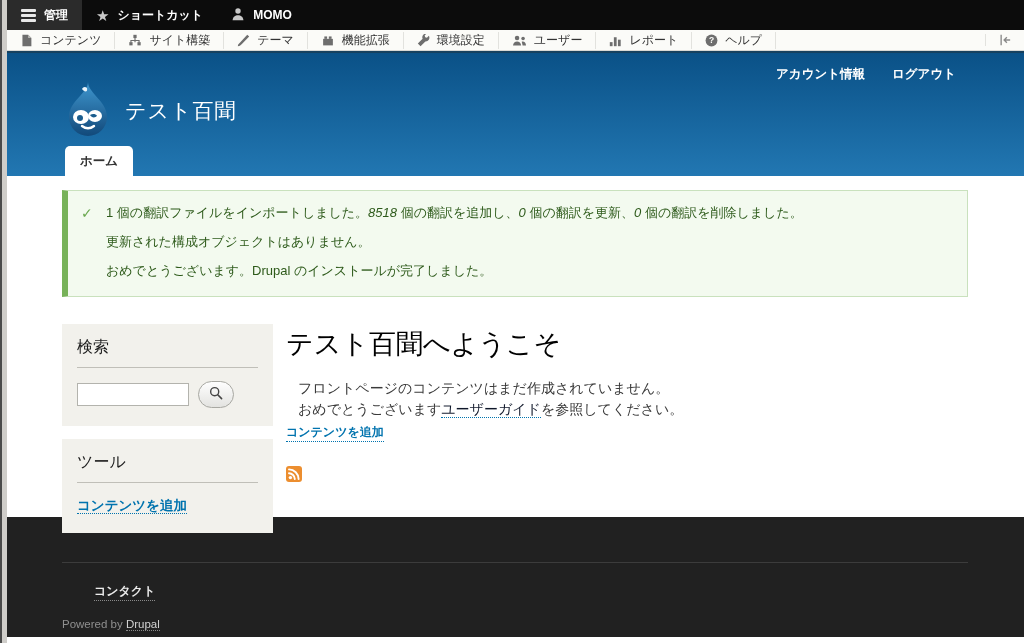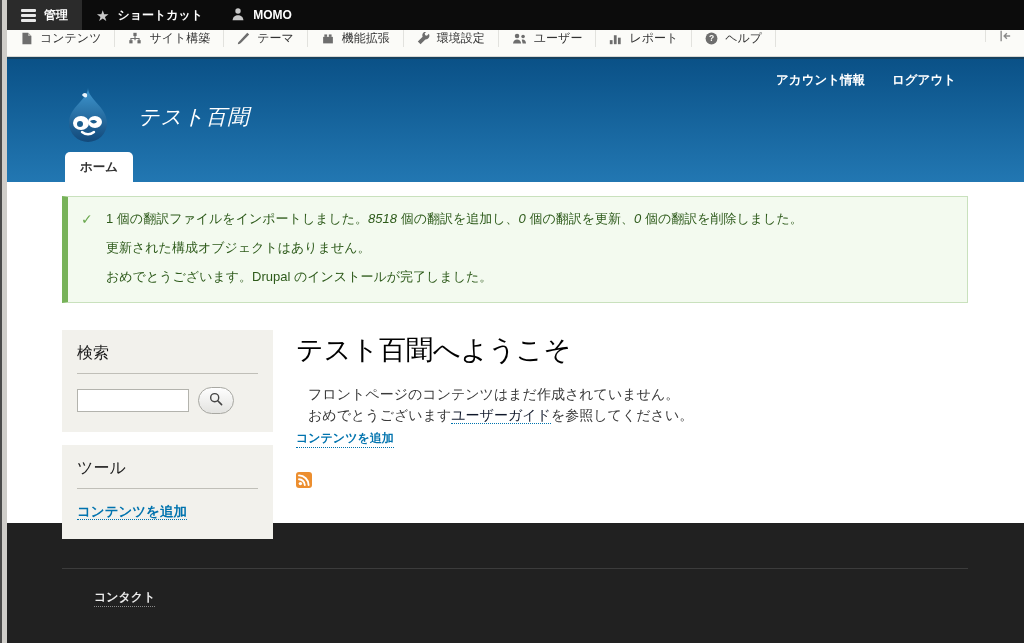--- a/index.html
+++ b/index.html
@@ -16,52 +16,52 @@
   
   .admin-bar { height:30px; background:#0c0c0c; display:flex; align-items:stretch; }
   .admin-item { display:flex; align-items:center; gap:8px; padding:0 14px;
     color:#fff; font-size:12px; font-weight:bold; cursor:pointer; }
   .admin-item.active { background:#2b2b2b; }
   .hamburger { display:inline-block; width:15px; }
   .hamburger span { display:block; height:3px; background:#e8e8e8; margin:2px 0; border-radius:1px; }
   .star-glyph { color:#c9c9c9; font-size:15px; line-height:1; }
 
   
-  .toolbar { height:27px; background:#fbfbf8; display:flex; align-items:flex-start;
+  .toolbar { height:21px; background:#fbfbf8; display:flex; align-items:center;
     border-bottom:1px solid #d8d8d4; }
   .tb-item { display:flex; align-items:center; gap:7px; padding:0 13px;
     font-size:12px; color:#333; border-right:1px solid #e2e2de; cursor:pointer; }
   .tb-item svg { display:block; }
   .tb-toggle { margin-left:auto; border-left:1px solid #e2e2de; border-right:none;
     padding:0 12px; display:flex; align-items:center; cursor:pointer; }
 
   
   .site-header { height:125px; position:relative;
     background:linear-gradient(#0a5187,#2277b2);
     border-top:2px solid #16415f; }
   .secondary-links { position:absolute; top:13px; right:68px; display:flex; gap:27px; }
   .secondary-links a { color:#fff; font-size:12.5px; font-weight:bold; text-decoration:none; }
-  .branding { display:flex; align-items:center; gap:24px; padding:28px 0 0 55px;font-style:italic; }
+  .branding { display:flex; align-items:center; gap:11px; padding:28px 0 0 55px; }
   .site-name { color:#fff; font-size:21px; font-weight:normal; letter-spacing:1px; }
   .home-tab { position:absolute; left:58px; bottom:0; background:#fff;
     border-radius:5px 5px 0 0; padding:7px 15px 6px; font-size:12.5px;
     font-weight:bold; color:#333; cursor:pointer; }
 
   
   .main { height:341px; padding:14px 56px 0 55px; background:#fff; }
 
   .status { background:#f3faef; border:1px solid #c9e1bd; border-left:6px solid #77b259;
     color:#2d5a1a; padding:13px 16px 5px 38px; position:relative;
     font-size:13px; line-height:1.45; }
   .status .line { margin-bottom:10px; }
   .status em { font-style:italic; }
   .check-glyph { position:absolute; left:13px; top:12px; color:#6aa84f;
     font-weight:bold; font-size:14px; }
 
-  .cols { display:flex; gap:23px; margin-top:27px; }
+  .cols { display:flex; gap:13px; margin-top:27px; }
   .sidebar { width:211px; flex:none; }
   .block { background:#f2f1ec; padding:13px 15px 18px; margin-bottom:13px; }
   .block-title { font-family:"Liberation Serif","DejaVu Serif",serif;
     font-weight:400; font-size:16px; color:#1d1d1d;
     padding-bottom:9px; border-bottom:1px solid #c0bfb8; margin-bottom:13px; }
   .search-row { display:flex; gap:9px; align-items:center; }
   .search-input { width:112px; height:23px; border:1px solid #b3b3ad; background:#fff;
     font-size:12px; padding:0 4px; }
   .search-btn { width:36px; height:27px; border-radius:14px; border:1px solid #a8a8a2;
     background:linear-gradient(#fefefe,#e3e3e0); display:flex; align-items:center;
@@ -278,15 +278,16 @@
               </svg>
           </a>
         </div>
       </div>
     </div>
   </div>
 
   <div class="footer">
     <div class="f-divider"></div>
     <a href="#" class="f-contact">コンタクト</a>
+    <div class="f-powered"><span>Powered by </span><a href="#" class="f-drupal">Drupal</a></div>
   </div>
 
 </div>
 
 </body></html>

